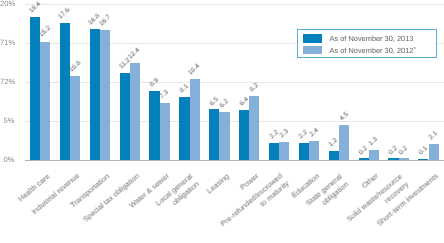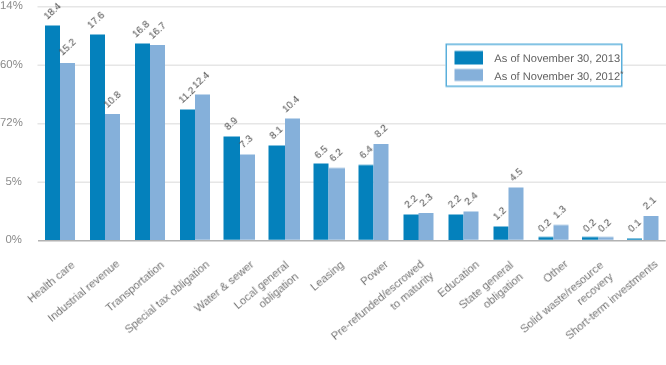--- a/index.html
+++ b/index.html
@@ -25,23 +25,23 @@
 </head>
 <body>
 
 <div id="chart">
     <div class="ytick-label" style="top: 155.9px;">0%</div>
     <div class="gridline" style="top: 121px;"></div>
     <div class="ytick-label" style="top: 116.95px;">5%</div>
     <div class="gridline" style="top: 82px;"></div>
     <div class="ytick-label" style="top: 78px;">72%</div>
     <div class="gridline" style="top: 43px;"></div>
-    <div class="ytick-label" style="top: 39.05px;">60%</div>
+    <div class="ytick-label" style="top: 39.05px;">71%</div>
     <div class="gridline" style="top: 4px;"></div>
-    <div class="ytick-label" style="top: 0.0999999px;">14%</div>
+    <div class="ytick-label" style="top: 0.0999999px;">20%</div>
     <div class="bar" style="left: 30px; width: 10.2px; height: 143.336px; top: 16.664px; background: rgb(4, 129, 188);"></div>
     <div class="vlabel" style="left: 28.6px; top: 3.55888px;">18.4</div>
     <div class="bar" style="left: 40.2px; width: 10.2px; height: 118.408px; top: 41.592px; background: rgb(133, 176, 218);"></div>
     <div class="vlabel" style="left: 38.8px; top: 28.4869px;">15.2</div>
     <div class="xlabel" style="left: 15.2936px; top: 182.659px;">
       <div>Health care</div>
     </div>
     <div class="bar" style="left: 59.87px; width: 10.2px; height: 137.104px; top: 22.896px; background: rgb(4, 129, 188);"></div>
     <div class="vlabel" style="left: 58.47px; top: 9.79088px;">17.6</div>
     <div class="bar" style="left: 70.07px; width: 10.2px; height: 84.132px; top: 75.868px; background: rgb(133, 176, 218);"></div>
@@ -131,19 +131,19 @@
       <div>recovery</div>
     </div>
     <div class="bar" style="left: 418.31px; width: 10.2px; height: 0.779px; top: 159.221px; background: rgb(4, 129, 188);"></div>
     <div class="vlabel" style="left: 418.91px; top: 147.368px;">0.1</div>
     <div class="bar" style="left: 428.51px; width: 10.2px; height: 16.359px; top: 143.641px; background: rgb(133, 176, 218);"></div>
     <div class="vlabel" style="left: 429.11px; top: 131.788px;">2.1</div>
     <div class="xlabel" style="left: 368.6px; top: 195.248px;">
       <div>Short-term investments</div>
     </div>
     <div class="axisline" style="top: 160px;"></div>
-    <div id="legend" style="left: 296.7px; top: 29px; width: 118px; height: 28.6px;">
+    <div id="legend" style="left: 296.7px; top: 29px; width: 140px; height: 28.6px;">
       <div class="legend-swatch" style="background: rgb(4, 129, 188); left: 5.8px; top: 3.8px; width: 18.4px; height: 8.8px;"></div>
       <div class="legend-text" style="left: 31.9px; top: 3.6px;">As of November 30, 2013</div>
       <div class="legend-swatch" style="background: rgb(133, 176, 218); left: 5.8px; top: 15.6px; width: 18.4px; height: 8.8px;"></div>
       <div class="legend-text" style="left: 31.9px; top: 16px;">As of November 30, 2012<sup>*</sup></div>
     </div>
   </div>
 
 </body></html>

